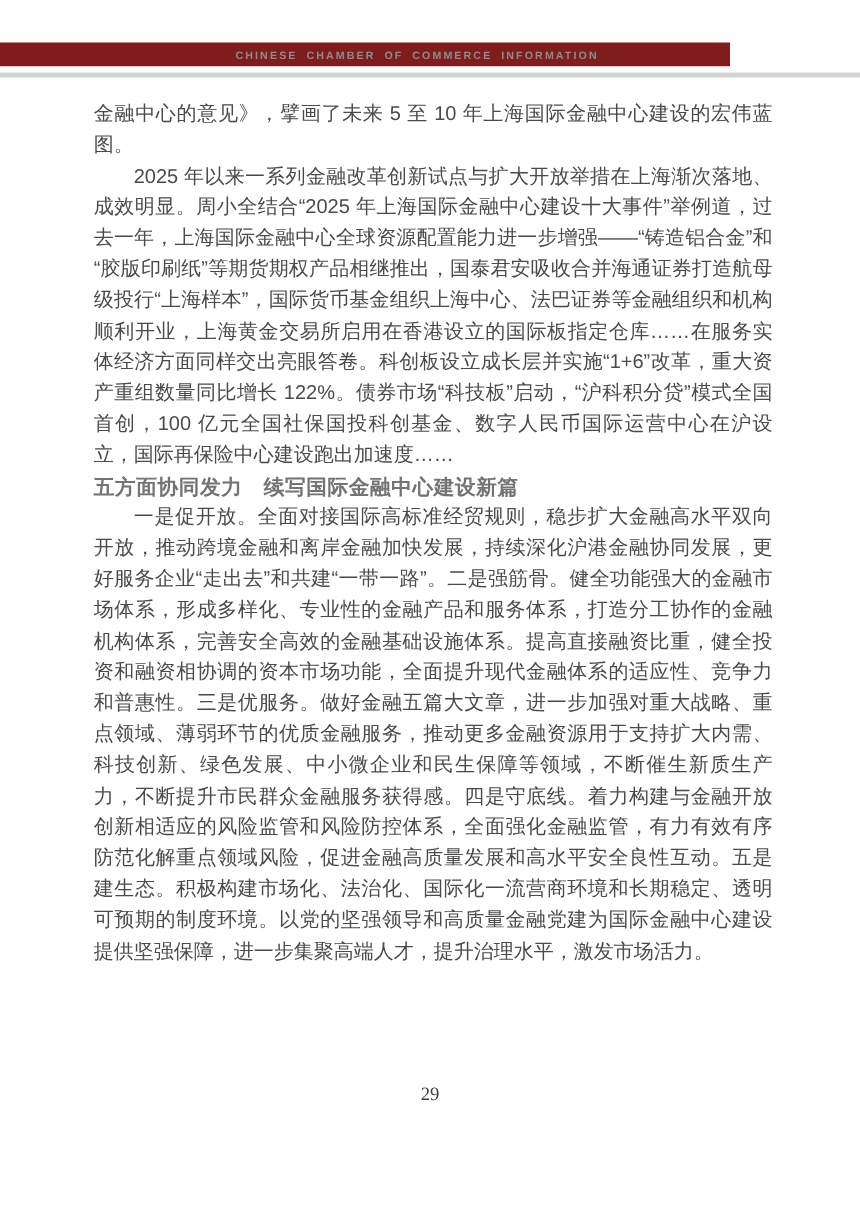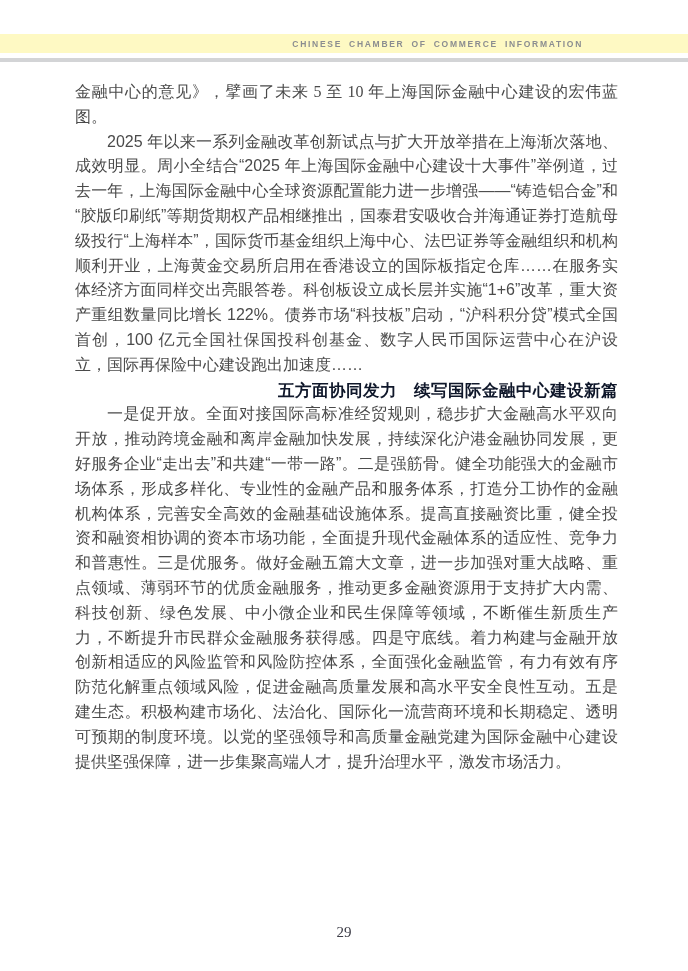--- a/index.html
+++ b/index.html
@@ -12,23 +12,23 @@
     width: 688px;
     height: 971px;
     background: #ffffff;
     overflow: hidden;
     font-family: "Liberation Sans", "DejaVu Sans", sans-serif;
   }
   .band-main {
     position: absolute;
     top: 34px;
     left: 0;
-    width: 688px;
+    width: 584px;
     height: 19px;
-    background: #fef9c3;
+    background: #7f1d1d;
   }
   .journal-title {
     position: absolute;
     right: 105px;
     top: 50%;
     transform: translateY(-50%);
     font-size: 8.5px;
     font-weight: bold;
     letter-spacing: 1.7px;
     word-spacing: 3px;
@@ -52,35 +52,34 @@
     font-size: 16px;
     line-height: 24.8px;
     text-align: justify;
   }
   .para {
     margin: 0;
     text-indent: 2em;
   }
   .para.no-indent {
     text-indent: 0;
-    font-family: Liberation Serif, serif;
   }
   .section-heading {
     margin: 0;
     font-size: 16.5px;
     font-weight: bold;
-    text-align: right;
+    text-align: left;
     text-indent: 0;
     letter-spacing: 0.5px;
-    color: #0f172a;
+    color: #737373;
     line-height: 24.8px;
   }
   .page-number {
     position: absolute;
-    top: 924px;
+    top: 868px;
     left: 0;
     width: 100%;
     text-align: center;
     font-family: "Liberation Serif", "DejaVu Serif", serif;
     font-size: 15px;
     color: #3c3c46;
   }
 </style>
 </head>
 <body>

